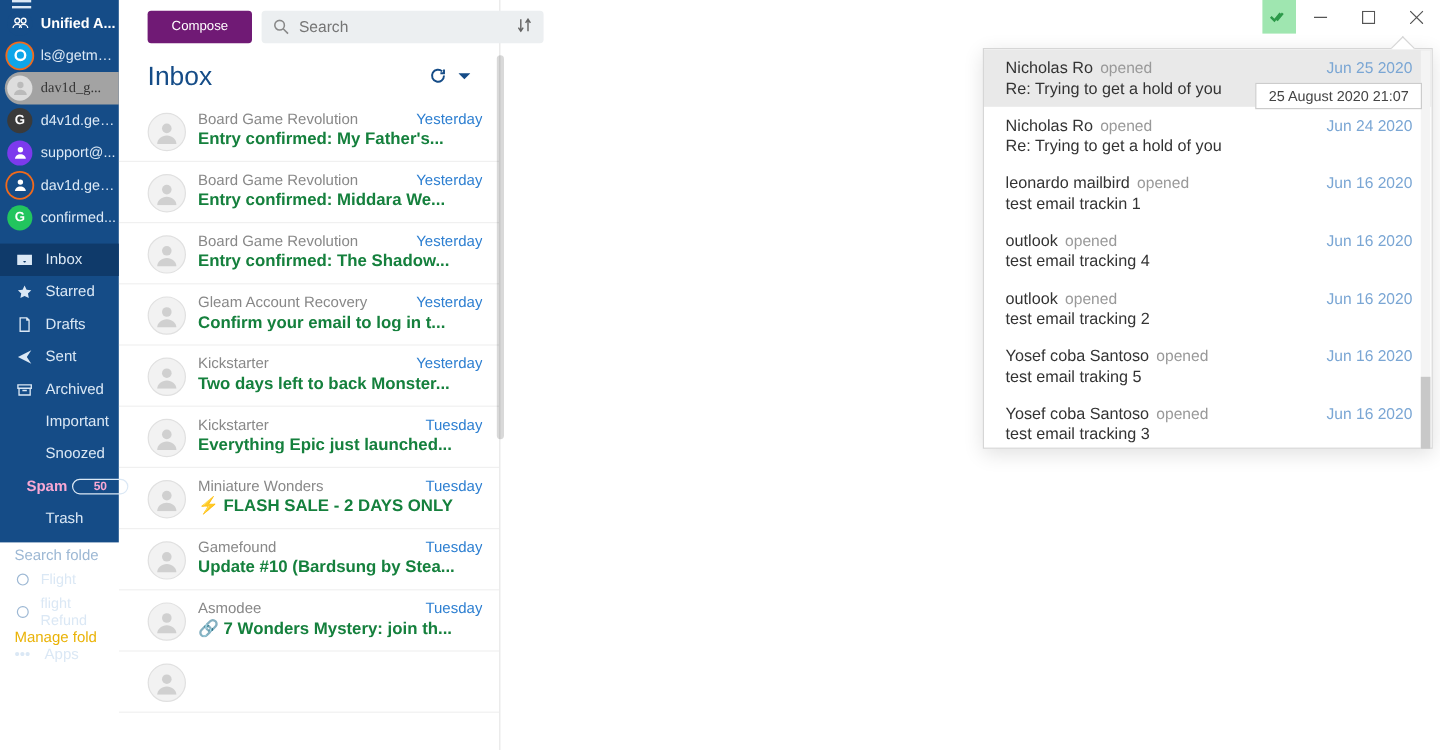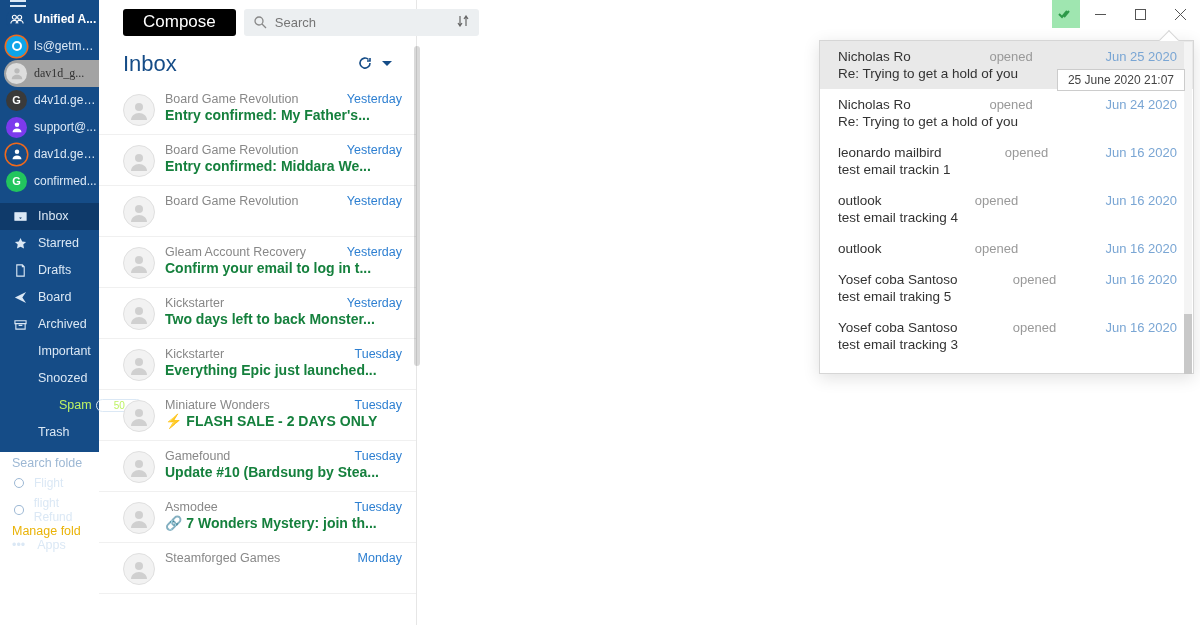--- a/index.html
+++ b/index.html
@@ -96,21 +96,21 @@
   padding-left: 12px;
   cursor: pointer;
   white-space: nowrap;
 }
 .folder.active { background: #0f3a6a; }
 .folder-icon {
   width: 16px; margin-right: 10px;
   display: flex; align-items: center; justify-content: center;
   color: #dbe8f5;
 }
-.folder.bold { font-weight: 400; color: #bef264; margin-left: 37px; }
+.folder.bold { font-weight: 700; color: #f9a8d4; }
 .folder-count {
   border: 1px solid #dbe8f5;
   border-radius: 9px;
   font-size: 10px;
   padding: 0 17px;
   margin-left: 4px;
 }
 .userfolder {
   display: flex; align-items: center;
   height: 27px;
@@ -139,27 +139,27 @@
   border-right: 1px solid #e6e6e6;
   display: flex; flex-direction: column;
 }
 .toolbar {
   height: 44px;
   display: flex; align-items: center;
   padding-left: 24px;
   gap: 8px;
 }
 .compose-btn {
-  background: #000000;
+  background: #701a75;
   color: #fff;
   border: none;
   border-radius: 3px;
   height: 27px;
   padding: 0 20px;
-  font-size: 17px;
+  font-size: 11px;
   cursor: pointer;
   text-align: right;
 }
 .search-wrap {
   flex: 1;
   background: #eceff1;
   border-radius: 3px;
   height: 27px;
   display: flex; align-items: center;
   padding: 0 10px;
@@ -238,21 +238,21 @@
 .popover-scroll {
   max-height: 334px;
   overflow-y: hidden;
 }
 .tr-item {
   padding: 8px 16px 8px 18px;
   cursor: pointer;
   position: relative;
 }
 .tr-item.sel { background: #e9e9e9; }
-.tr-row1 { display: flex; align-items: baseline; text-align: center; }
+.tr-row1 { display: flex; align-items: baseline; }
 .tr-name { color: #333; font-size: 13.5px; }
 .tr-status { color: #999; font-size: 13px; margin-left: 6px; flex: 1; }
 .tr-date { color: #7aa6d4; font-size: 13px; }
 .tr-subject { color: #333; font-size: 13.5px; margin-top: 2px; }
 .tooltip {
   position: absolute;
   right: 8px;
   top: 28px;
   background: #fff;
   border: 1px solid #ccc;
@@ -397,21 +397,21 @@
           </svg>
         </span>
         <span>Drafts</span>
       </div>
       <div class="folder">
         <span class="folder-icon">
           <svg width="13" height="13" viewBox="0 0 14 14">
             <path fill="#dbe8f5" d="M1 7l12-6-4 6 4 6z"></path>
           </svg>
         </span>
-        <span>Board</span>
+        <span>Sent</span>
       </div>
       <div class="folder">
         <span class="folder-icon">
           <svg width="13" height="13" viewBox="0 0 14 14">
             <path fill="none" stroke="#dbe8f5" stroke-width="1.2" d="M1 3h12v3H1z M2 6h10v6H2z M5 8h4"></path>
           </svg>
         </span>
         <span>Archived</span>
       </div>
       <div class="folder">
@@ -520,20 +520,21 @@
           <svg width="20" height="20" viewBox="0 0 20 20">
             <circle cx="10" cy="7" r="4"></circle>
             <path d="M2 20c0-4 3.6-7 8-7s8 3 8 7z"></path>
           </svg>
         </div>
         <div class="msg-body">
           <div class="msg-row1">
             <div class="sender">Board Game Revolution</div>
             <div class="msg-date">Yesterday</div>
           </div>
+          <div class="subject"><span>Entry confirmed: The Shadow...</span></div>
         </div>
       </div>
       <div class="msg">
         <div class="avatar">
           <svg width="20" height="20" viewBox="0 0 20 20">
             <circle cx="10" cy="7" r="4"></circle>
             <path d="M2 20c0-4 3.6-7 8-7s8 3 8 7z"></path>
           </svg>
         </div>
         <div class="msg-body">
@@ -620,43 +621,39 @@
         </div>
       </div>
       <div class="msg">
         <div class="avatar">
           <svg width="20" height="20" viewBox="0 0 20 20">
             <circle cx="10" cy="7" r="4"></circle>
             <path d="M2 20c0-4 3.6-7 8-7s8 3 8 7z"></path>
           </svg>
         </div>
         <div class="msg-body">
-          <div class="msg-row1">
-            <div class="sender">Steamforged Games</div>
-            <div class="msg-date">Monday</div>
-          </div>
         </div>
       </div>
     </div>
 </div>
 <div class="main-scroll">
     <div class="thumb"></div>
   </div>
 
 <div class="popover">
   <div class="popover-arrow"></div>
   <div class="popover-scroll" id="tracking">
       <div class="tr-item sel">
         <div class="tr-row1">
           <span class="tr-name">Nicholas Ro</span>
           <span class="tr-status">opened</span>
           <span class="tr-date">Jun 25 2020</span>
         </div>
         <div class="tr-subject">Re: Trying to get a hold of you</div>
-        <div class="tooltip">25 June 2020 21:07</div>
+        <div class="tooltip">25 August 2020 21:07</div>
       </div>
       <div class="tr-item">
         <div class="tr-row1">
           <span class="tr-name">Nicholas Ro</span>
           <span class="tr-status">opened</span>
           <span class="tr-date">Jun 24 2020</span>
         </div>
         <div class="tr-subject">Re: Trying to get a hold of you</div>
       </div>
       <div class="tr-item">
@@ -674,20 +671,21 @@
           <span class="tr-date">Jun 16 2020</span>
         </div>
         <div class="tr-subject">test email tracking 4</div>
       </div>
       <div class="tr-item">
         <div class="tr-row1">
           <span class="tr-name">outlook</span>
           <span class="tr-status">opened</span>
           <span class="tr-date">Jun 16 2020</span>
         </div>
+        <div class="tr-subject">test email tracking 2</div>
       </div>
       <div class="tr-item">
         <div class="tr-row1">
           <span class="tr-name">Yosef coba Santoso</span>
           <span class="tr-status">opened</span>
           <span class="tr-date">Jun 16 2020</span>
         </div>
         <div class="tr-subject">test email traking 5</div>
       </div>
       <div class="tr-item">

